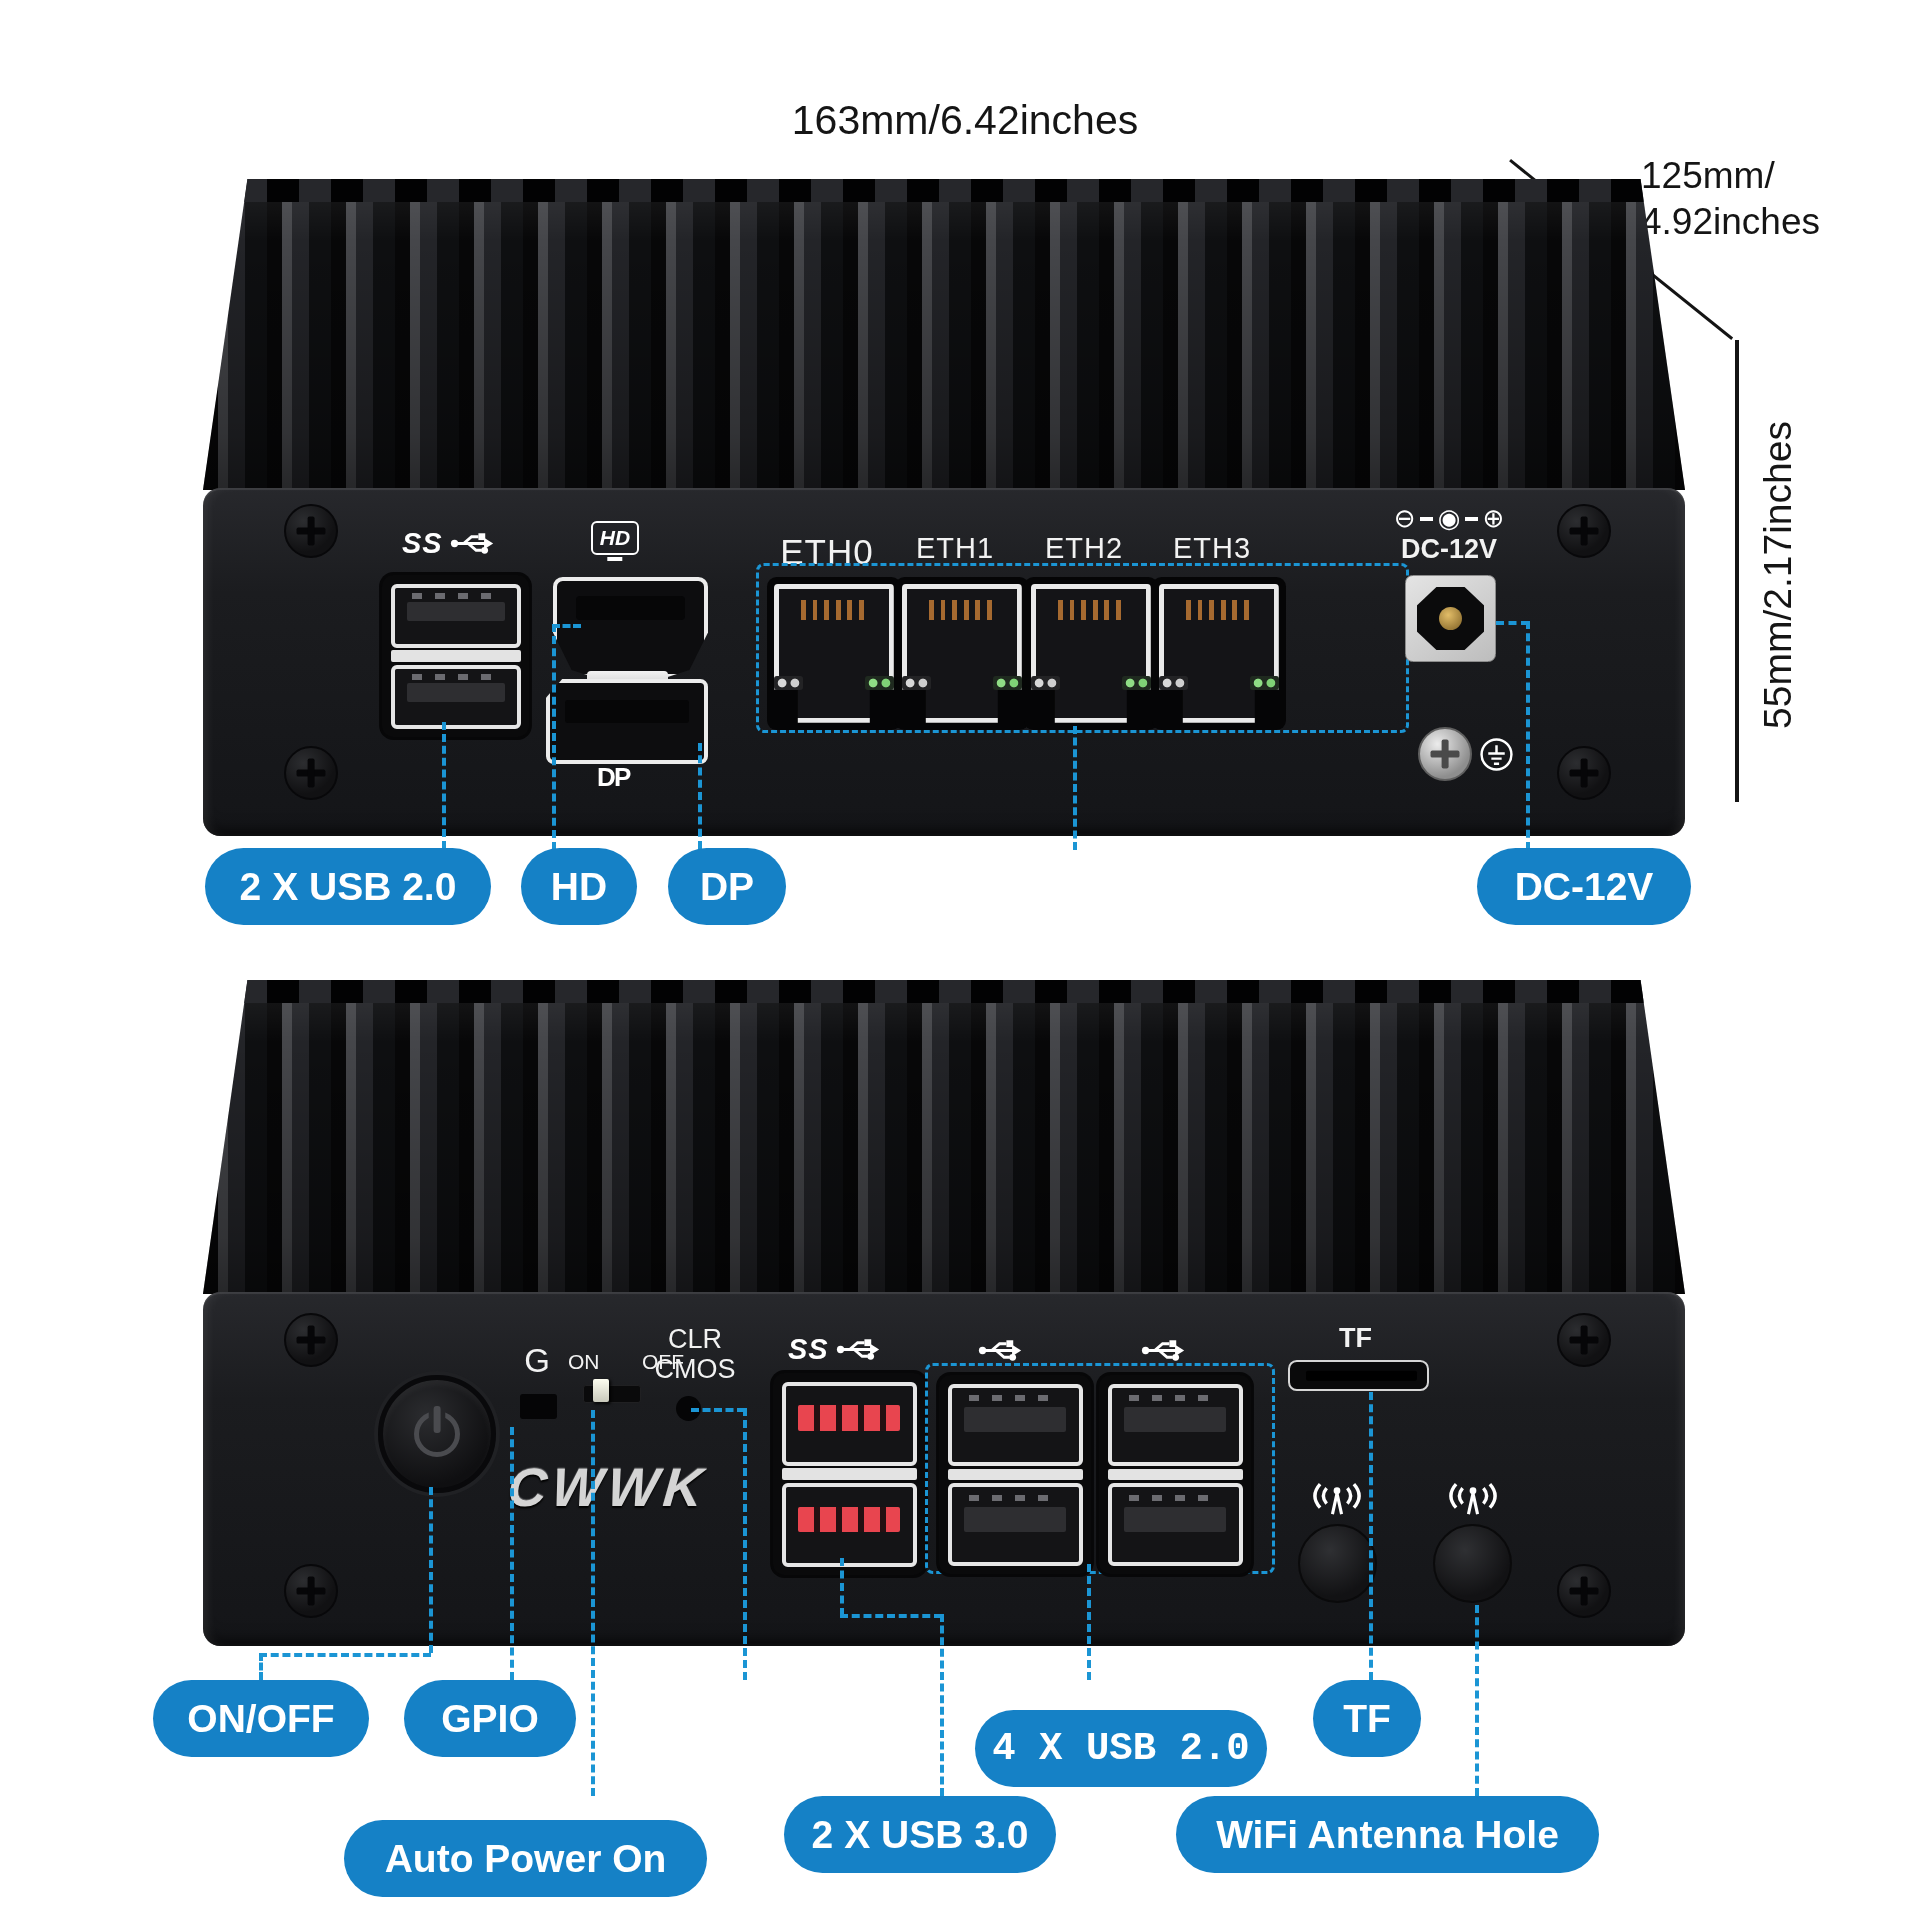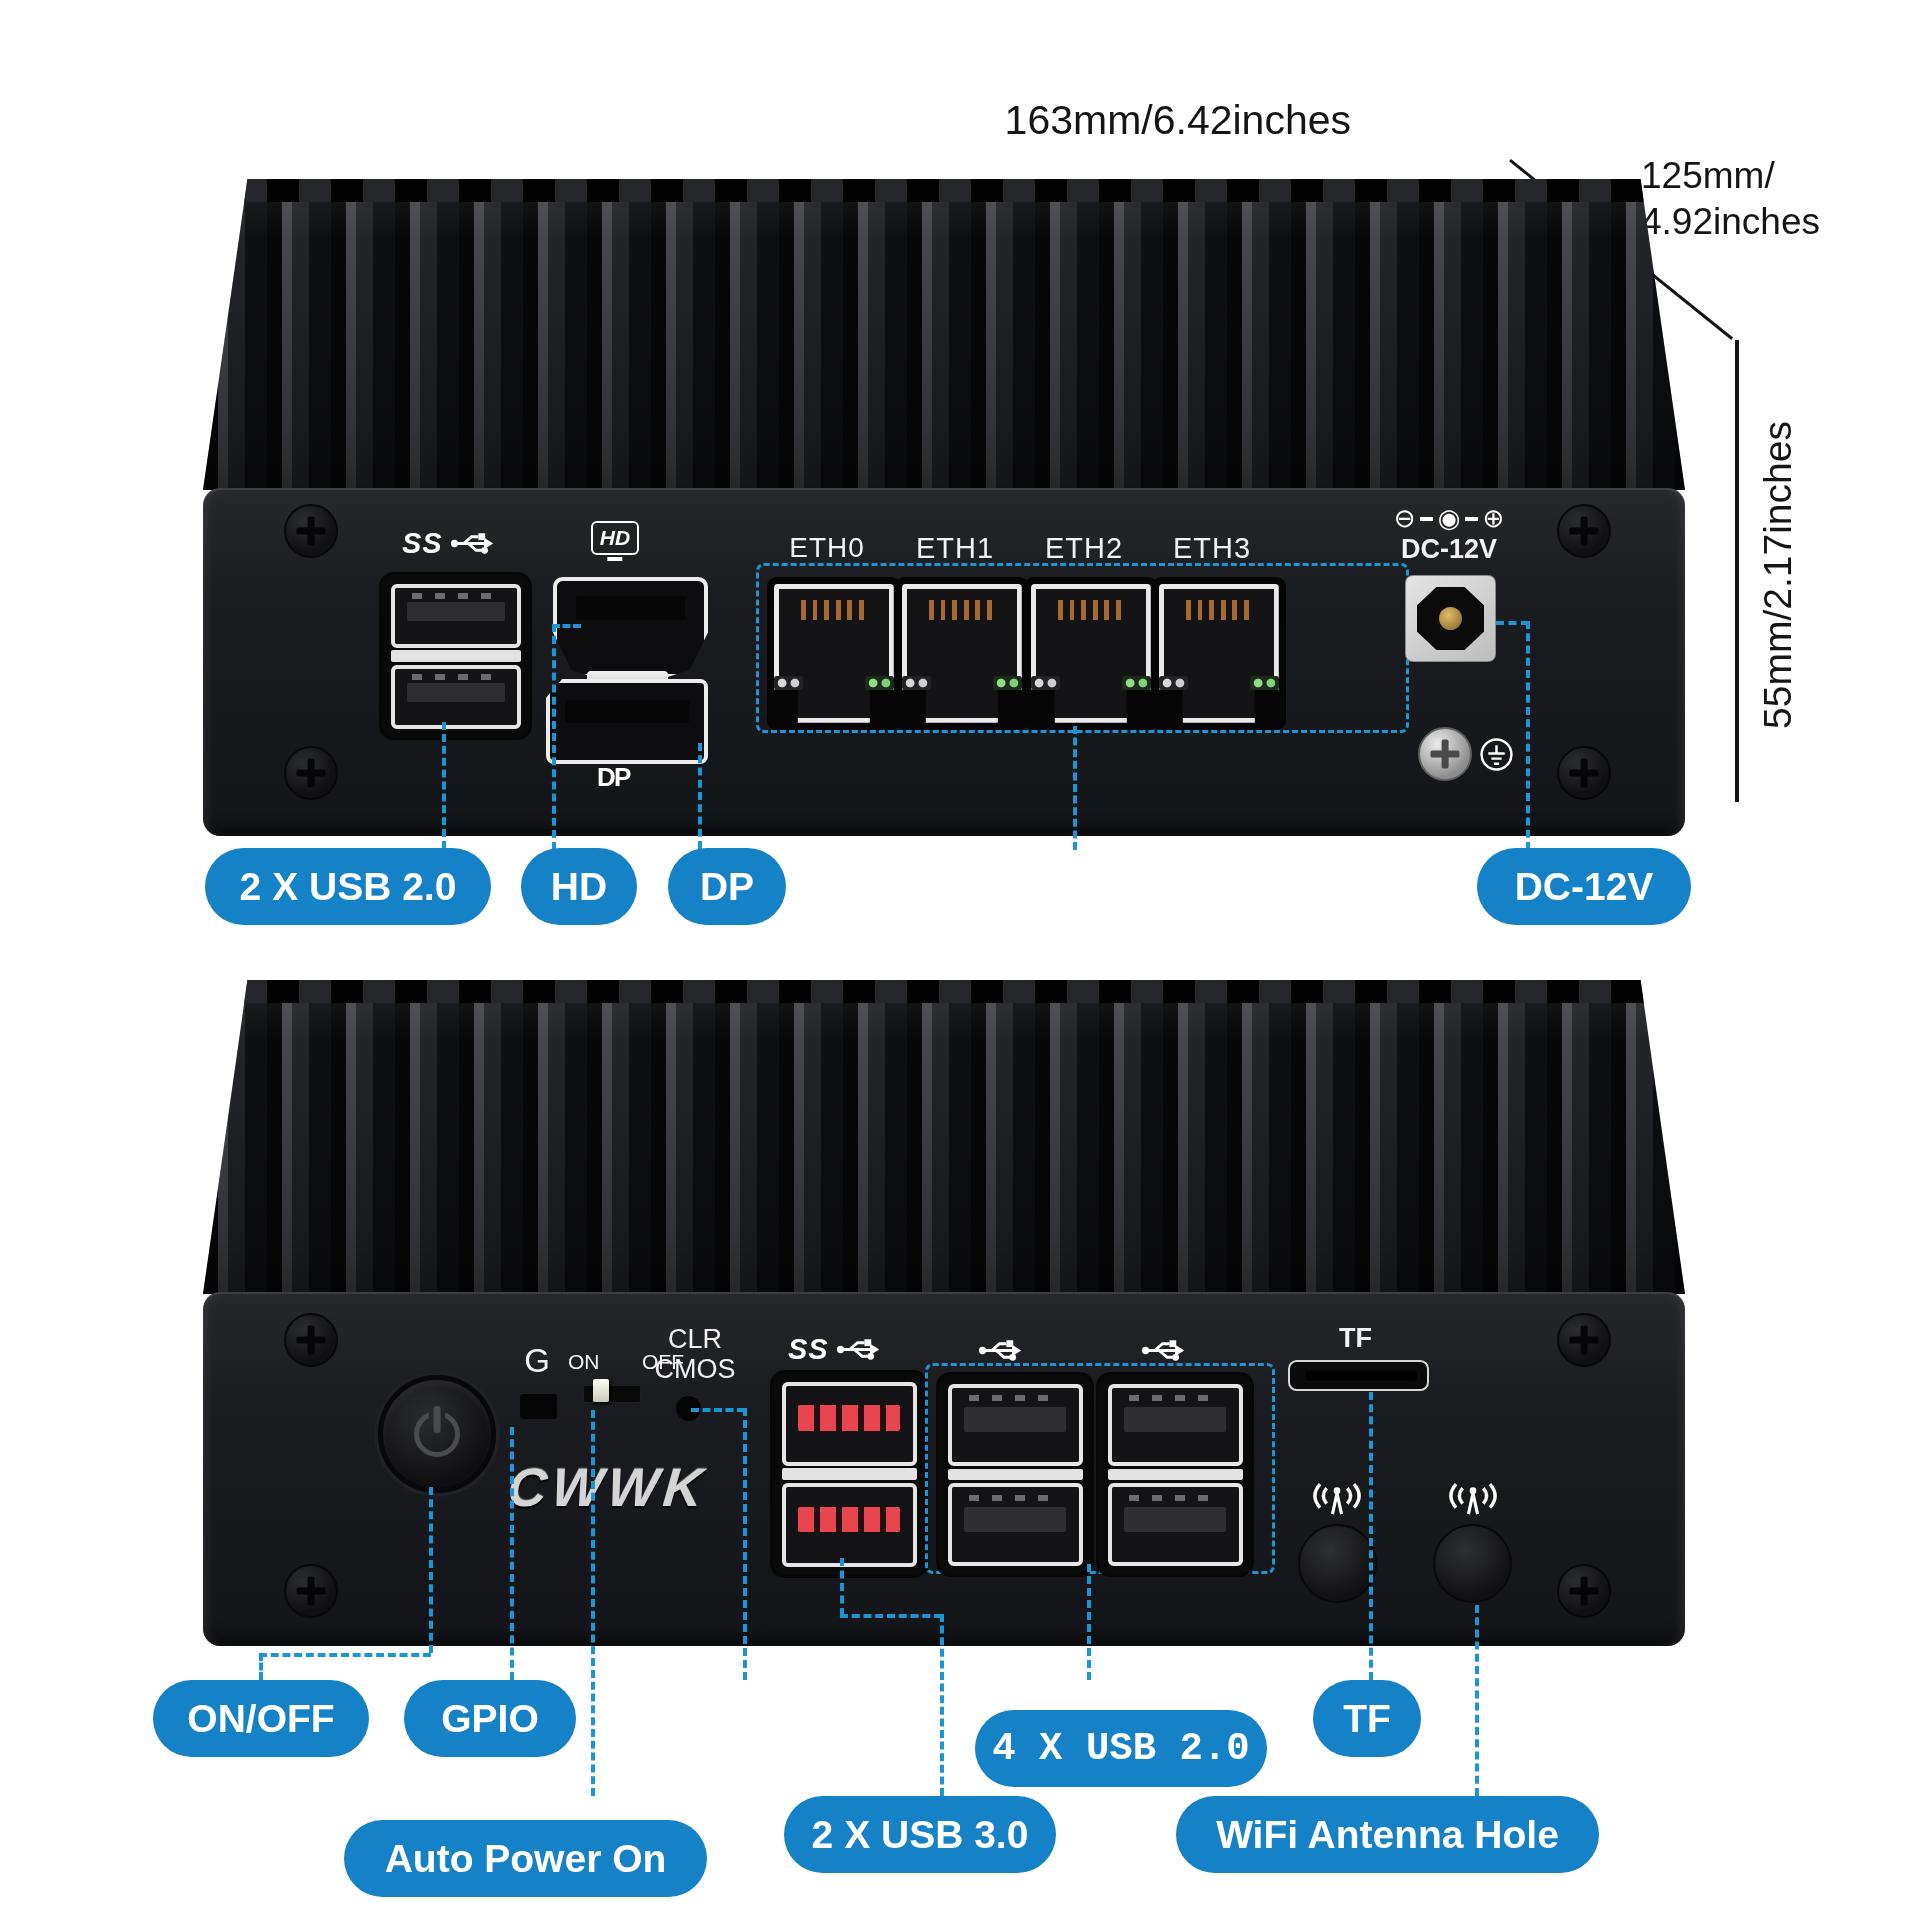--- a/index.html
+++ b/index.html
@@ -108,21 +108,21 @@
   .lh{position:absolute;height:0;border-top:4.8px dashed #1b95d4;}
   .dbox{position:absolute;border:3.9px dashed #1b95d4;border-radius:7.7px;}
   .pill{position:absolute;height:77px;background:#1581c6;border-radius:39px;color:#fff;
     font-weight:bold;font-size:39px;display:flex;align-items:center;justify-content:center;white-space:nowrap;}
 </style>
 </head>
 <body>
 
 <div class="canvas">
 
-  <div class="dim-text" style="left:579px;top:97px;width:772px;text-align:right;">163mm/6.42inches</div>
+  <div class="dim-text" style="left:579px;top:97px;width:772px;text-align:center;">163mm/6.42inches</div>
   <div class="dim-line-h" style="left:314px;top:193px;width:1207px;"></div>
 
   <div class="dim-text" style="left:1641px;top:153px;font-size:37px;line-height:1.25;">
     <span style="display:block;">125mm/</span>
     <span style="display:block;">4.92inches</span>
   </div>
   <div class="dim-diag" style="left:1511px;top:159px;width:285px;transform:rotate(38.8deg);"></div>
 
   <div class="dim-line-v" style="left:1735px;top:340px;height:462px;"></div>
   <div class="dim-text dim-rot" style="left:1553px;top:546px;width:463px;height:58px;font-size:39px;">55mm/2.17inches</div>
@@ -161,21 +161,21 @@
       </div>
 
       <div class="hd-ico" style="left:388px;top:33px;">
         <span>HD</span>
       </div>
       <div class="hdmi" style="left:350px;top:89px;width:147px;height:93px;"></div>
       <div class="avclip" style="left:384px;top:183px;width:81px;height:23px;"></div>
       <div class="dp" style="left:343px;top:191px;width:154px;height:77px;"></div>
       <div class="dp-glyph" style="left:394px;top:274px;">DP</div>
 
-      <div class="panel-txt" style="left:566px;top:44px;width:116px;font-size:28px;letter-spacing:1px;">ETH0</div>
+      <div class="panel-txt" style="left:566px;top:44px;width:116px;font-size:35px;letter-spacing:1px;">ETH0</div>
       <div class="panel-txt" style="left:694px;top:44px;width:116px;font-size:29px;letter-spacing:1px;">ETH1</div>
       <div class="panel-txt" style="left:823px;top:44px;width:116px;font-size:29px;letter-spacing:1px;">ETH2</div>
       <div class="panel-txt" style="left:951px;top:44px;width:116px;font-size:29px;letter-spacing:1px;">ETH3</div>
       <div class="dbox" style="left:553px;top:75px;width:647px;height:164px;"></div>
       <div class="rj45" style="left:564px;top:89px;width:120px;height:139px;">
         <div class="rj-inner">
             <div class="rj-pins"></div>
           </div>
         <div class="led l"></div>
           <div class="led r"></div>

